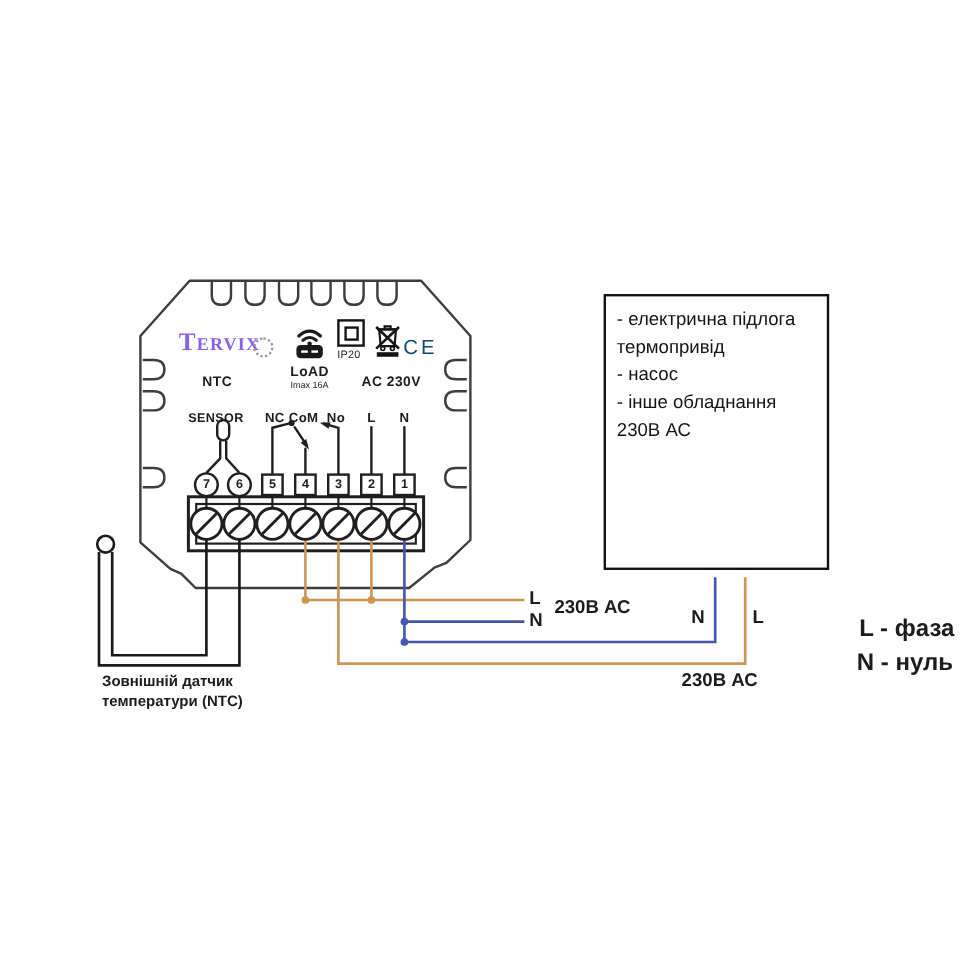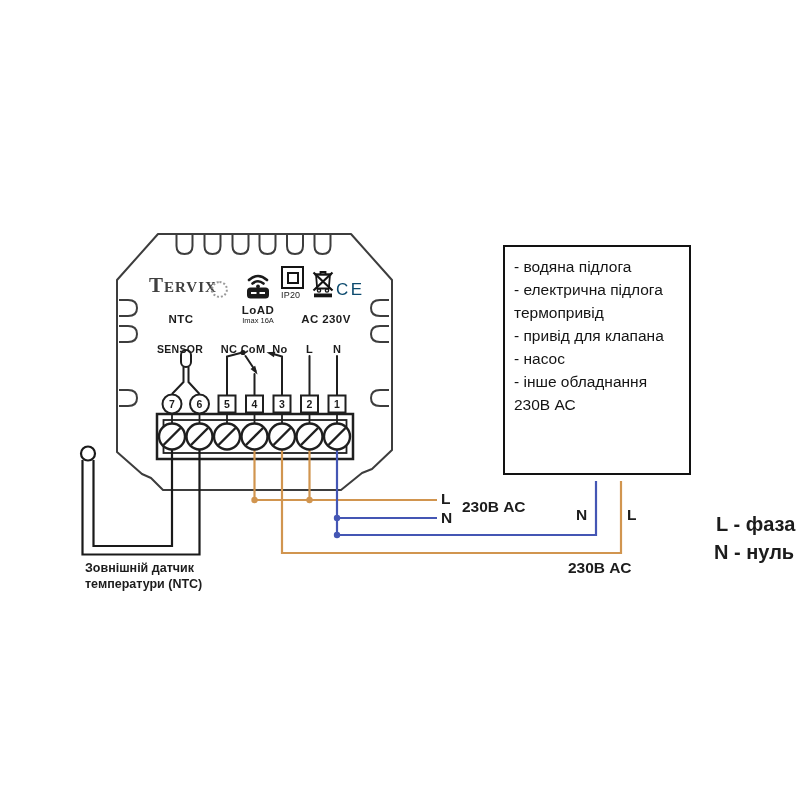--- a/index.html
+++ b/index.html
@@ -8,21 +8,21 @@
   svg{position:absolute;left:0;top:0;}
   .lbl{position:absolute;white-space:nowrap;color:#1c1c1c;}
   .ctr{text-align:center;}
   .term-lbl{font-size:11px;font-weight:700;letter-spacing:.3px;}
   .sec-lbl{font-size:11.5px;font-weight:700;letter-spacing:.4px;}
   .tiny-lbl{font-size:7.5px;font-weight:400;}
   .num-lbl{font-size:10.5px;font-weight:700;}
   .wire-lbl{font-size:15.5px;font-weight:600;}
   .legend-lbl{font-size:20px;font-weight:600;margin-left:20px;}
   .brand{font-family:"Liberation Serif",serif;font-variant:small-caps;font-weight:700;
-         font-size:21px;color:#404040;letter-spacing:1px;}
+         font-size:21px;color:#8b5cf6;letter-spacing:1px;}
   .ring{position:absolute;width:13px;height:13px;border:2px dotted #9a9a9a;border-radius:50%;}
   .ip20-box{position:absolute;width:19px;height:19px;border:2.5px solid #141414;
             display:flex;align-items:center;justify-content:center;}
   .ip20-inner{width:8px;height:8px;border:2.5px solid #141414;}
   .ip20-cap{position:absolute;font-size:9px;font-weight:400;letter-spacing:.2px;}
   .ce{font-size:17px;font-weight:400;letter-spacing:2.5px;color:#0c4a6e;}
   .loadbox{position:absolute;left:503px;top:245px;width:175px;height:218px;
            border:2px solid #121212;padding:8px 0 0 9px;}
   .loadbox div{font-size:15.5px;line-height:23px;font-weight:400;color:#141414;white-space:nowrap;}
   .caption{font-size:12.5px;font-weight:600;line-height:16px;}
@@ -174,24 +174,22 @@
 
   <div class="lbl num-lbl ctr" style="left:162px;top:398px;width:20px;">7</div>
   <div class="lbl num-lbl ctr" style="left:189.5px;top:398px;width:20px;">6</div>
   <div class="lbl num-lbl ctr" style="left:217px;top:398px;width:20px;">5</div>
   <div class="lbl num-lbl ctr" style="left:244.5px;top:398px;width:20px;">4</div>
   <div class="lbl num-lbl ctr" style="left:272px;top:398px;width:20px;">3</div>
   <div class="lbl num-lbl ctr" style="left:299.5px;top:398px;width:20px;">2</div>
   <div class="lbl num-lbl ctr" style="left:327px;top:398px;width:20px;">1</div>
 
   <div class="loadbox">
-    <div>- водяна  підлога</div>
     <div>- електрична підлога</div>
     <div>термопривід</div>
-    <div>- привід для клапана</div>
     <div>- насос</div>
     <div>- інше обладнання</div>
     <div>230В АС</div>
   </div>
 
   <div class="lbl wire-lbl" style="left:441px;top:490px;">L</div>
   <div class="lbl wire-lbl" style="left:441px;top:509px;">N</div>
   <div class="lbl wire-lbl" style="left:462px;top:498px;">230В АС</div>
 
   <div class="lbl wire-lbl" style="left:576px;top:506px;">N</div>

